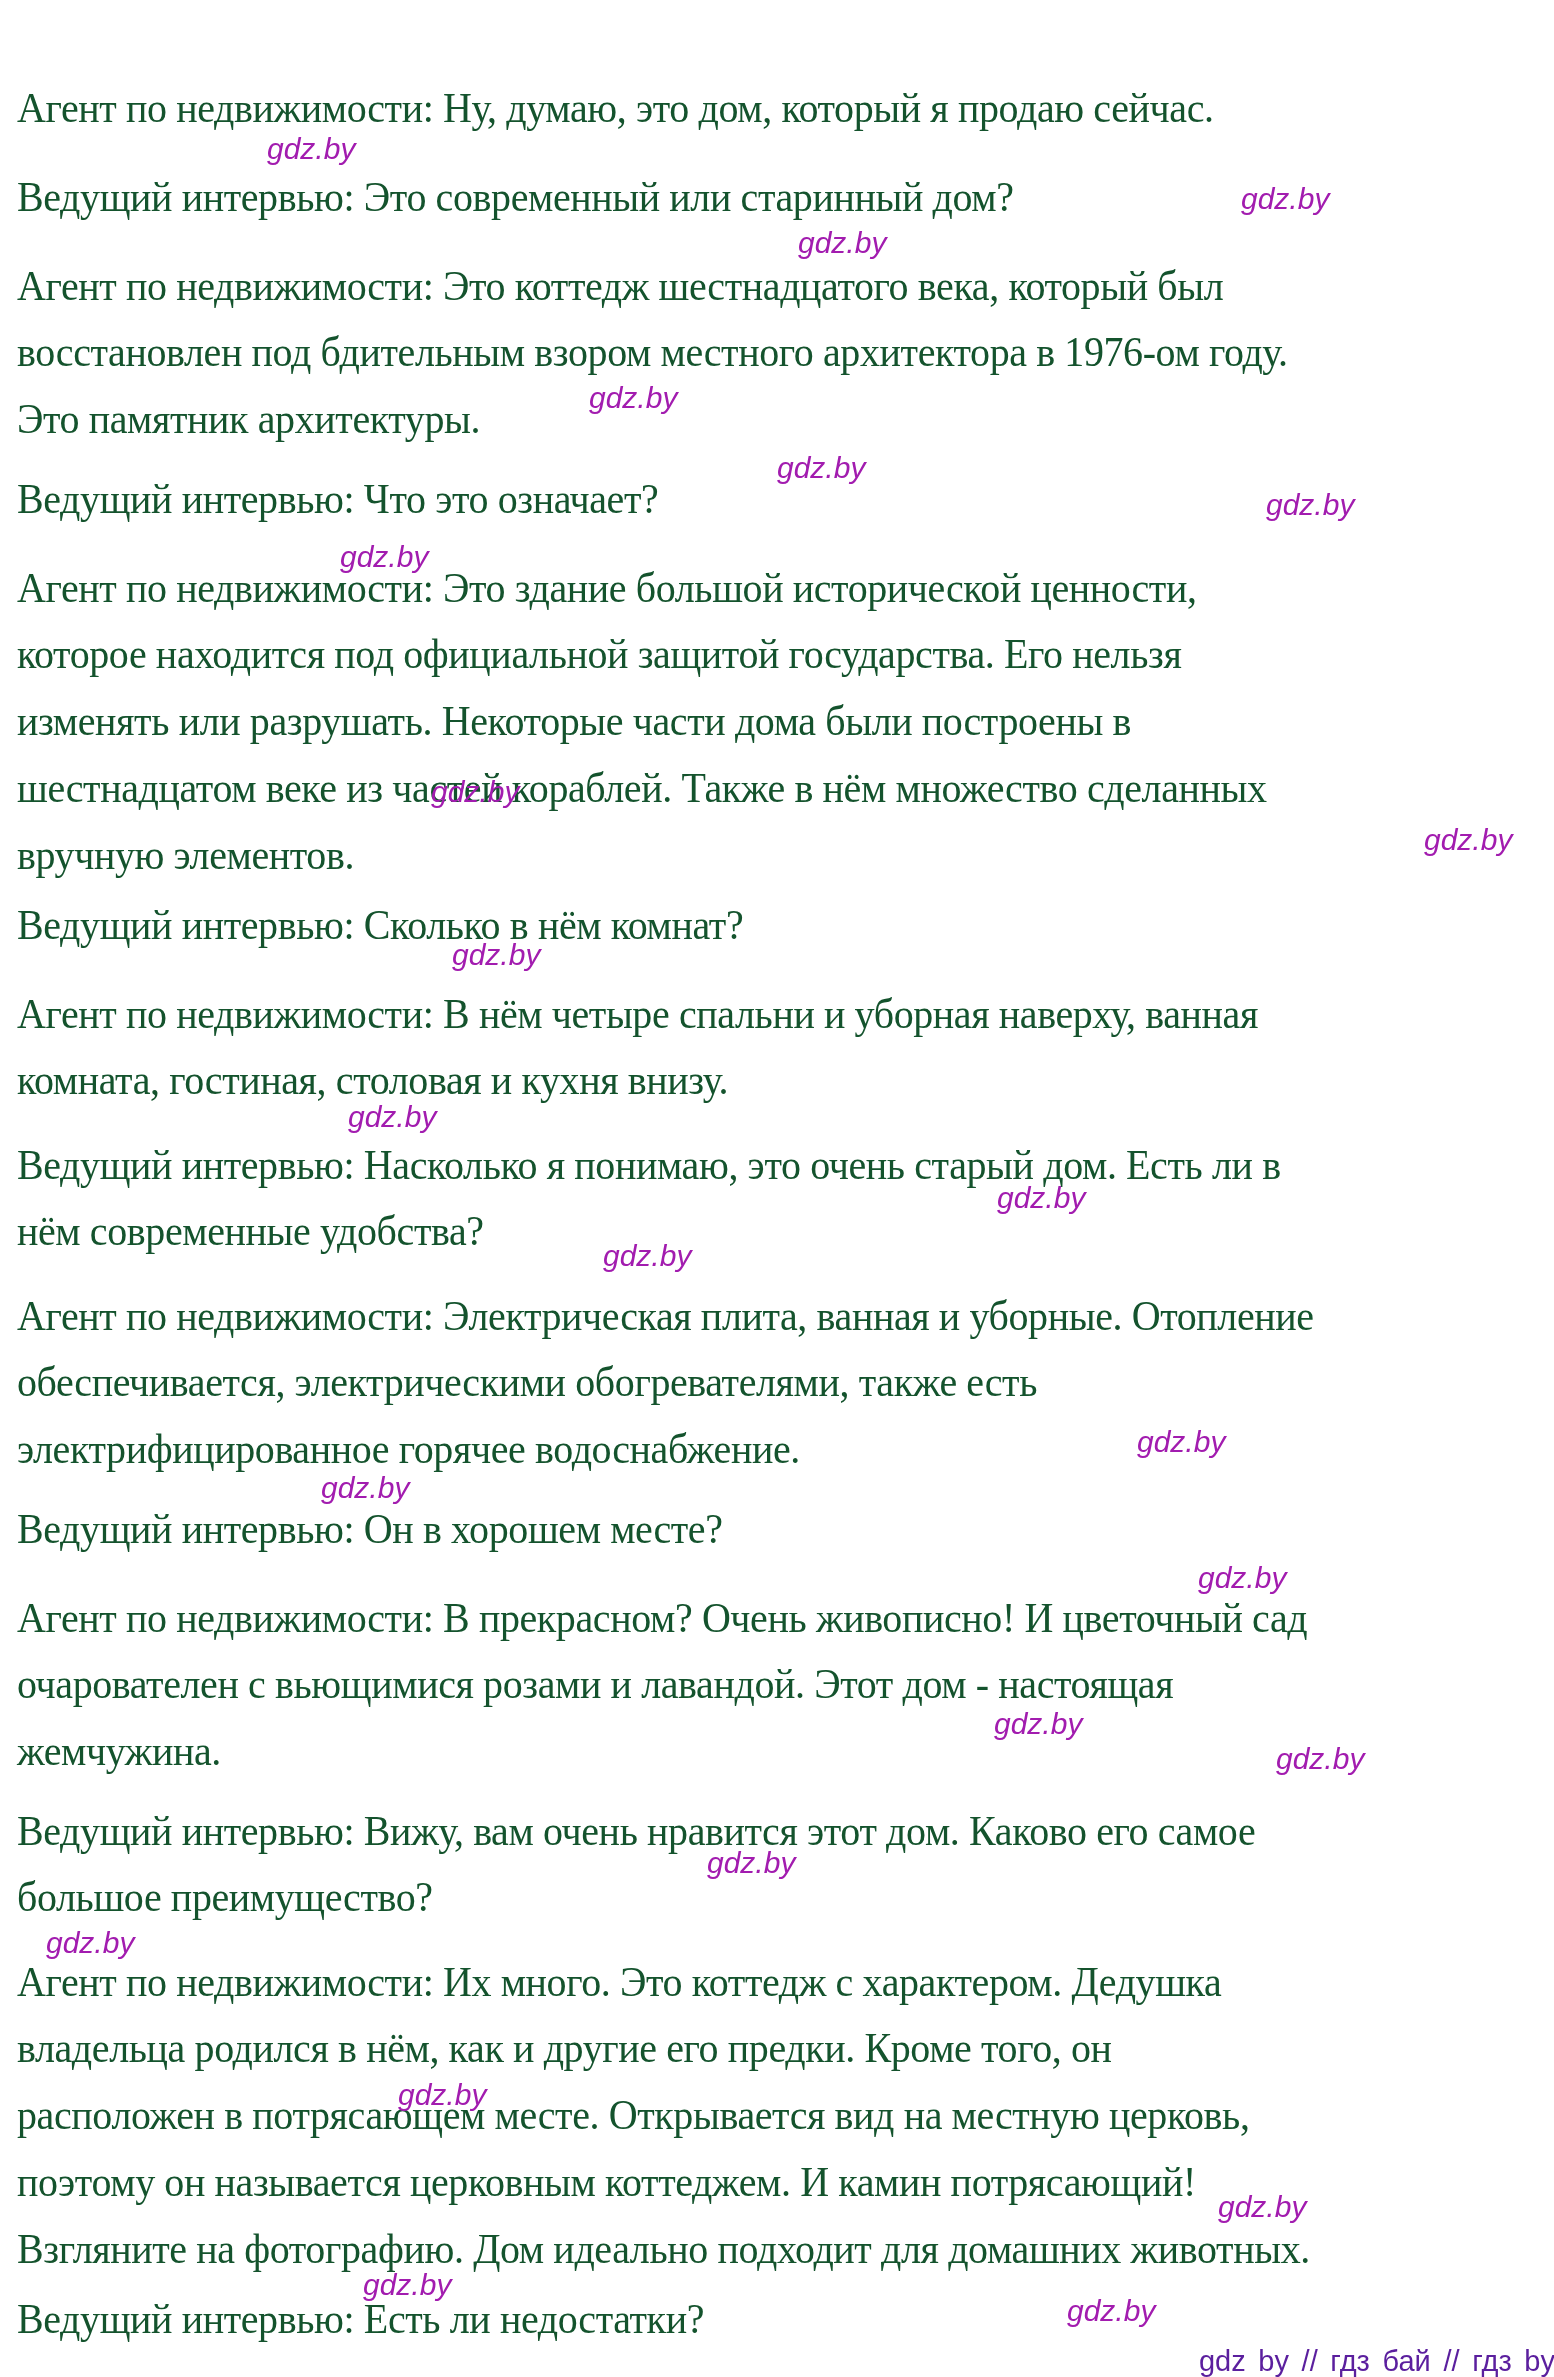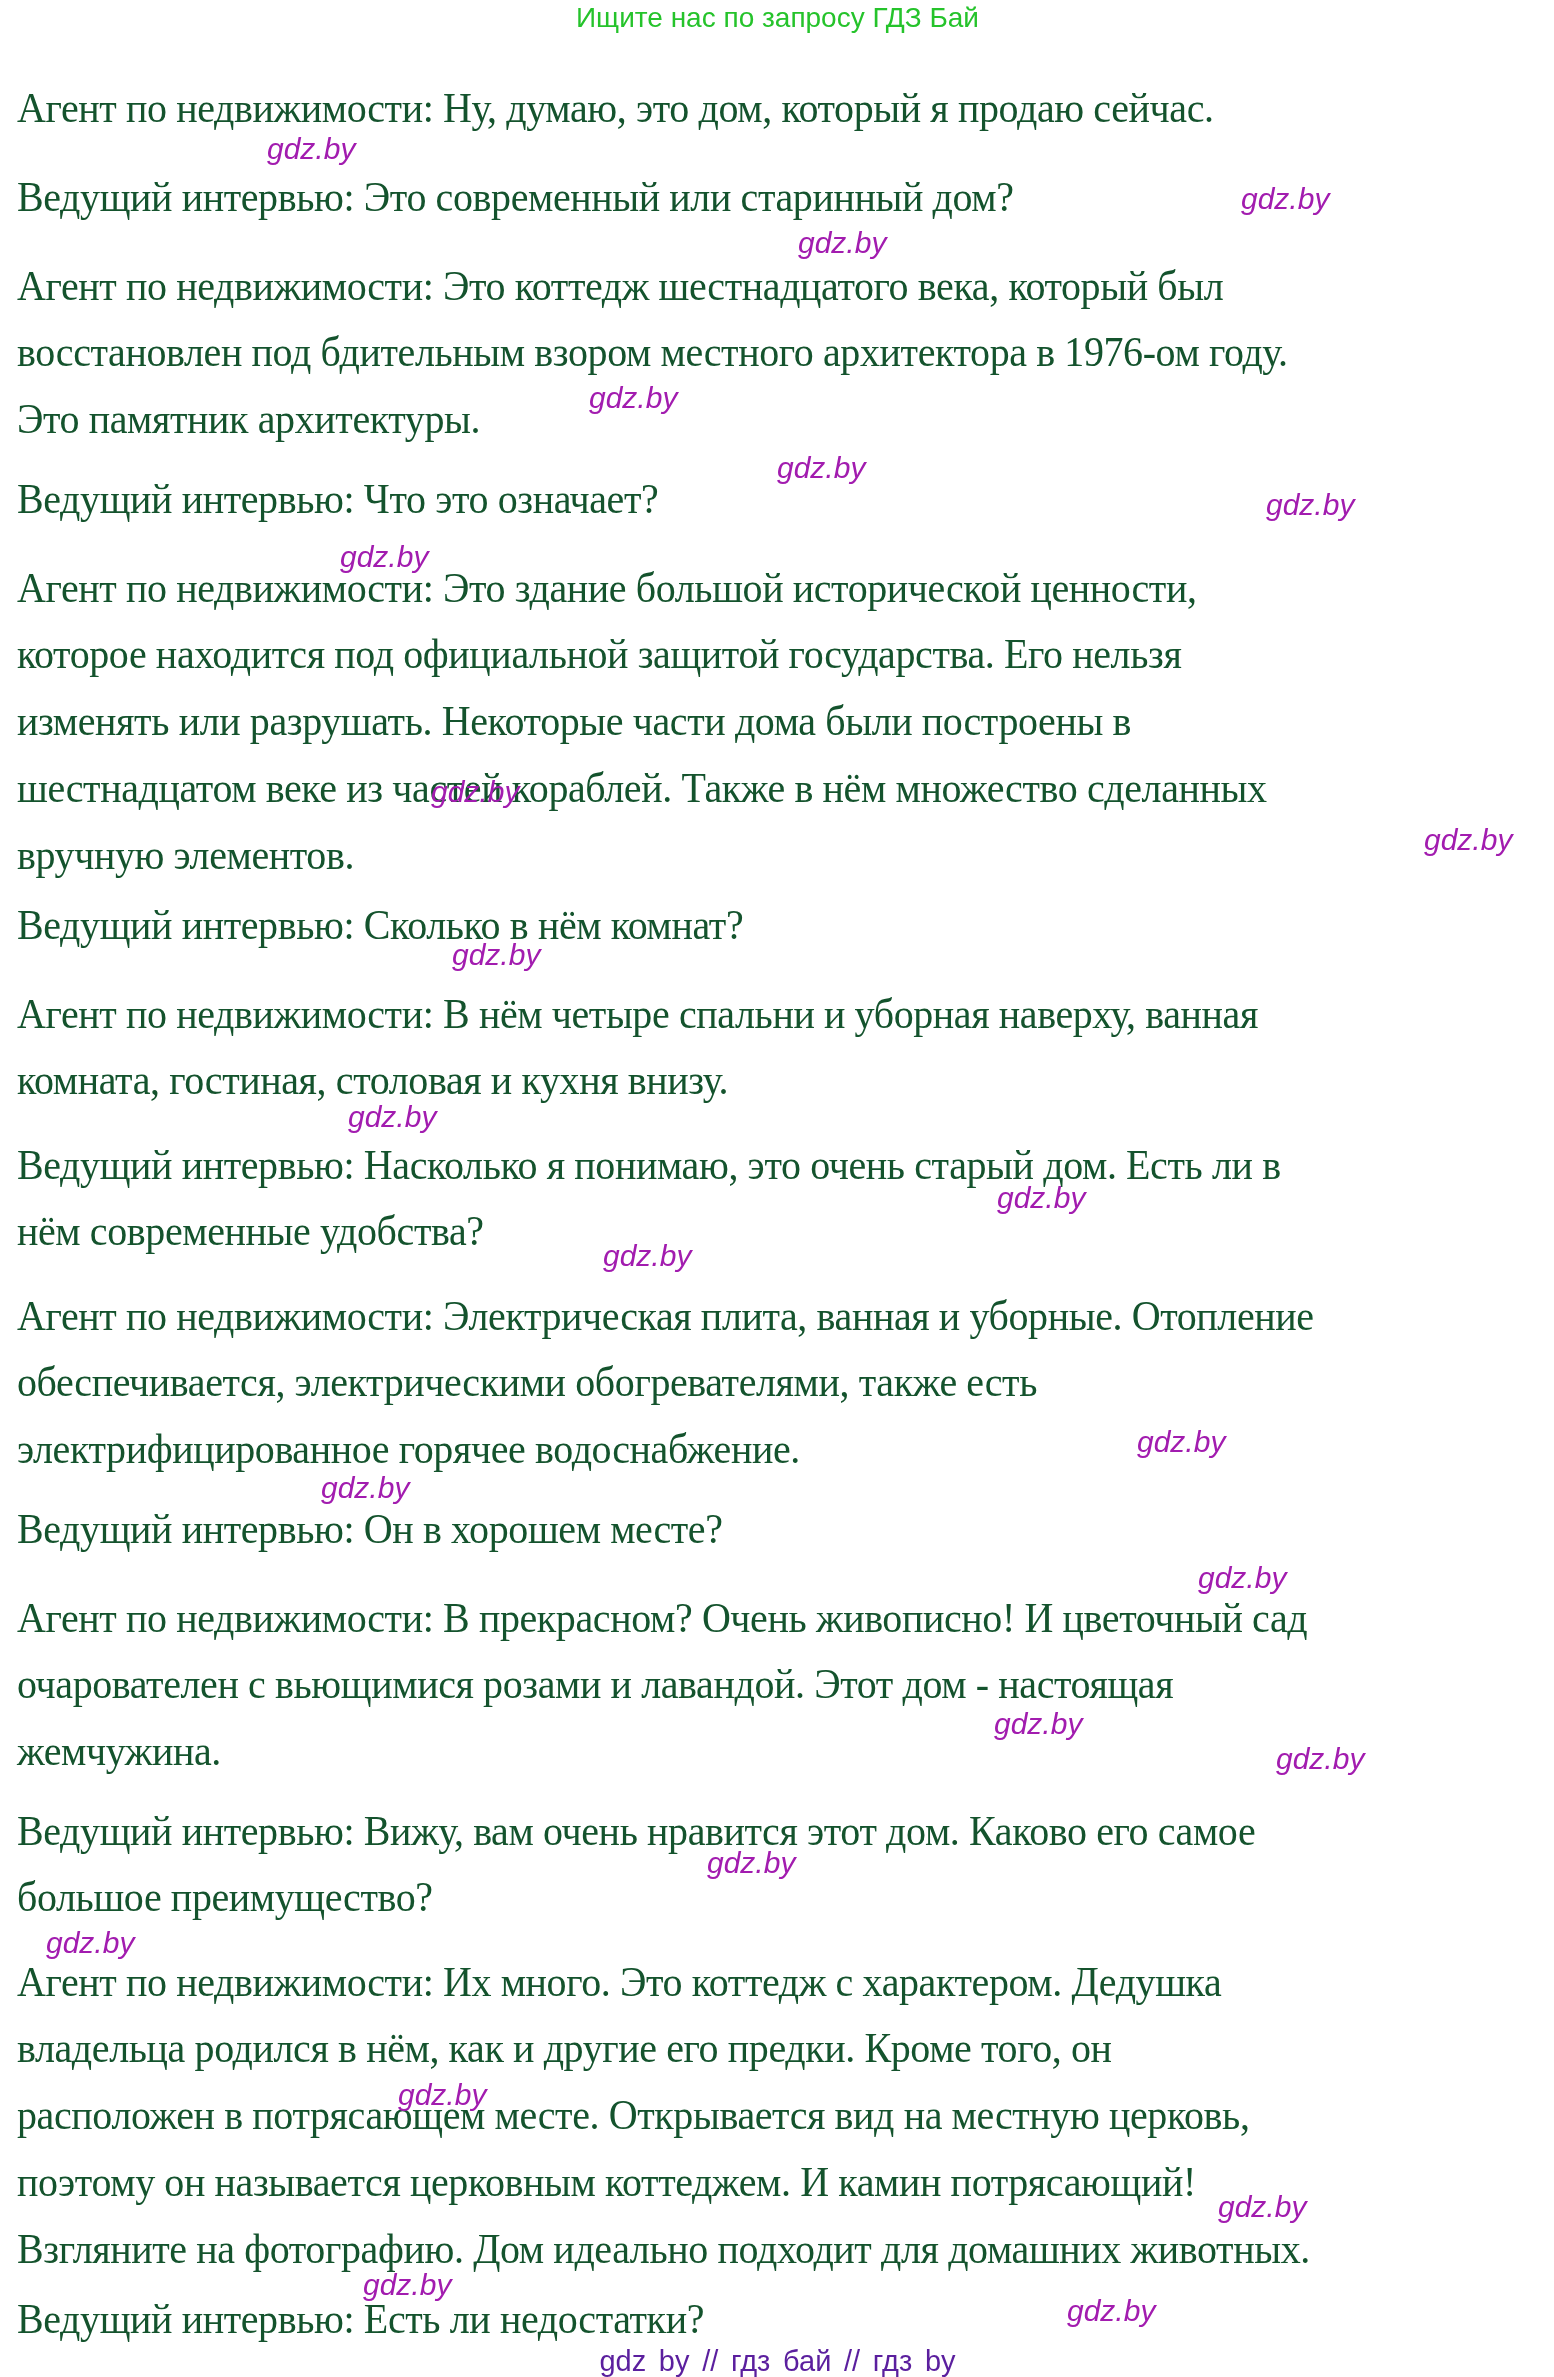--- a/index.html
+++ b/index.html
@@ -50,34 +50,33 @@
     line-height: 25px;
     color: #a21caf;
     white-space: nowrap;
     font-style: italic;
   }
   .site-footer {
     position: absolute;
     top: 2346px;
     left: 0;
     width: 100%;
-    text-align: center;
+    text-align: right;
     font-family: "Liberation Sans", sans-serif;
     font-size: 29px;
     line-height: 31px;
     color: #5b1f9e;
     word-spacing: 4.6px;
   }
 </style>
 </head>
 <body>
 
 <div class="page">
 
-  <div class="promo-header">Ищите нас по запросу ГДЗ Бай</div>
 
   <div class="dialogue">
     <p>Агент по недвижимости: Ну, думаю, это дом, который я продаю сейчас.</p>
     <p>Ведущий интервью: Это современный или старинный дом?</p>
     <p>Агент по недвижимости: Это коттедж шестнадцатого века, который был
 восстановлен под бдительным взором местного архитектора в 1976-ом году.
 Это памятник архитектуры.</p>
     <p>Ведущий интервью: Что это означает?</p>
     <p>Агент по недвижимости: Это здание большой исторической ценности,
 которое находится под официальной защитой государства. Его нельзя

